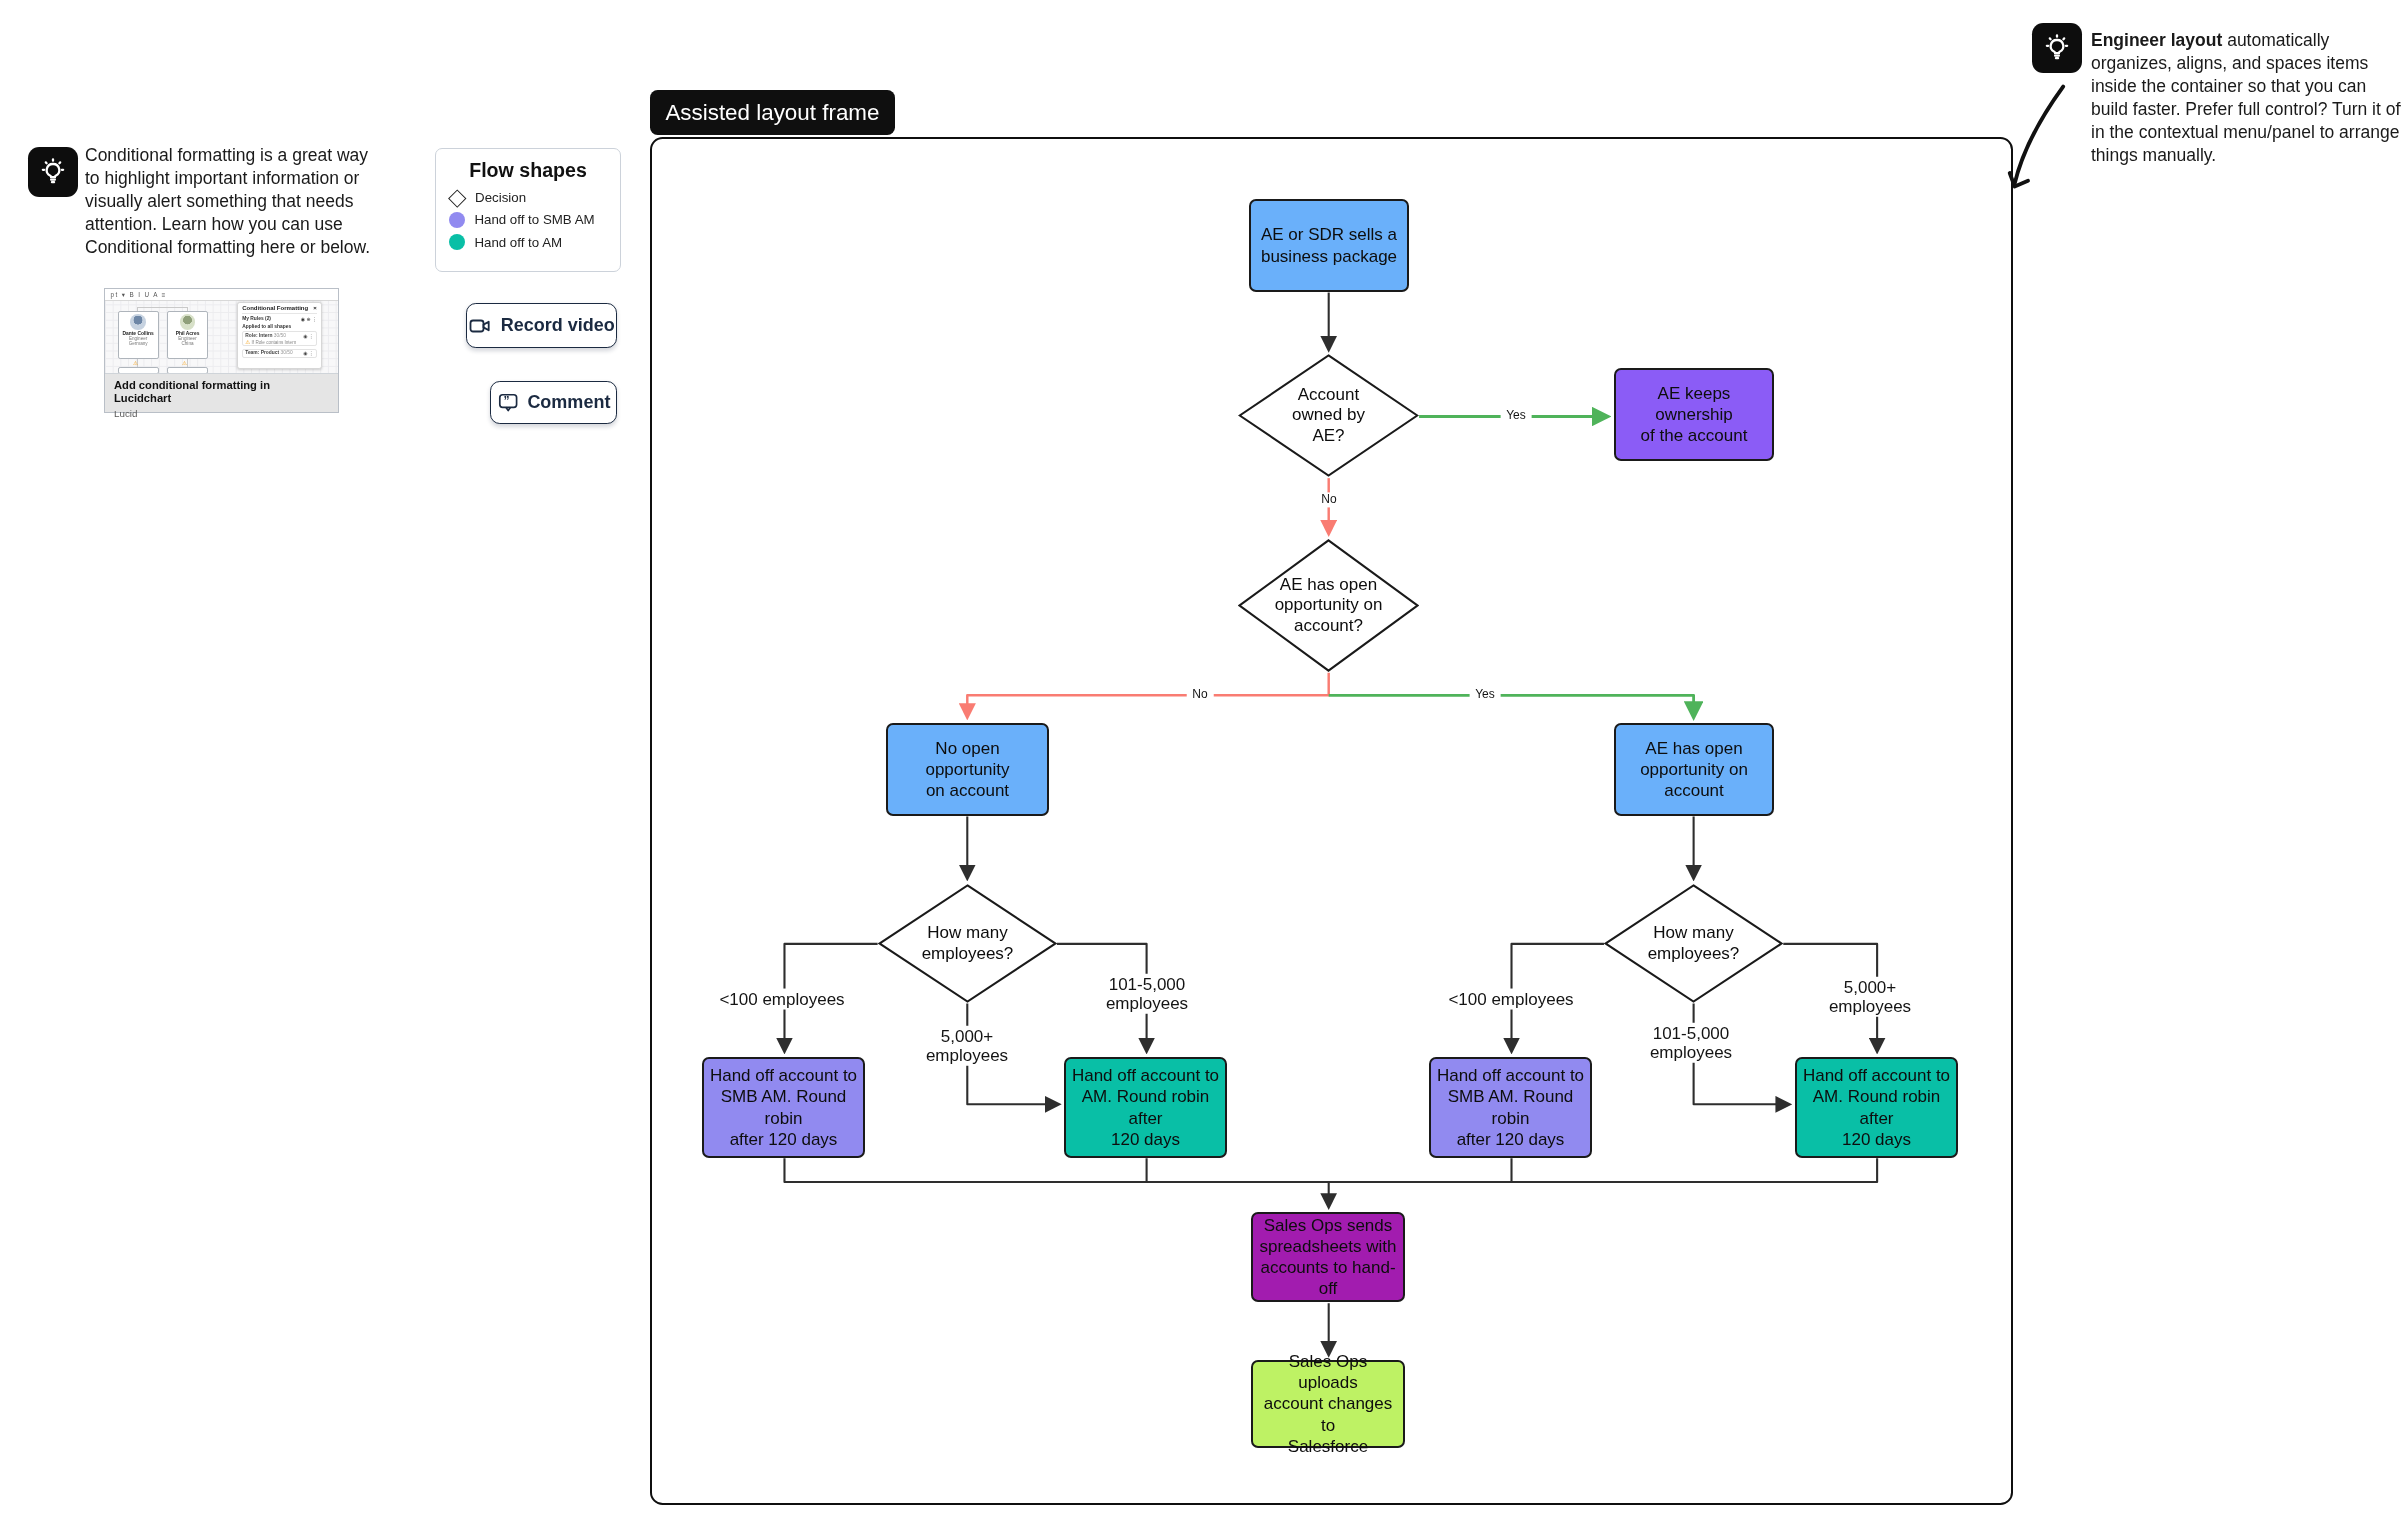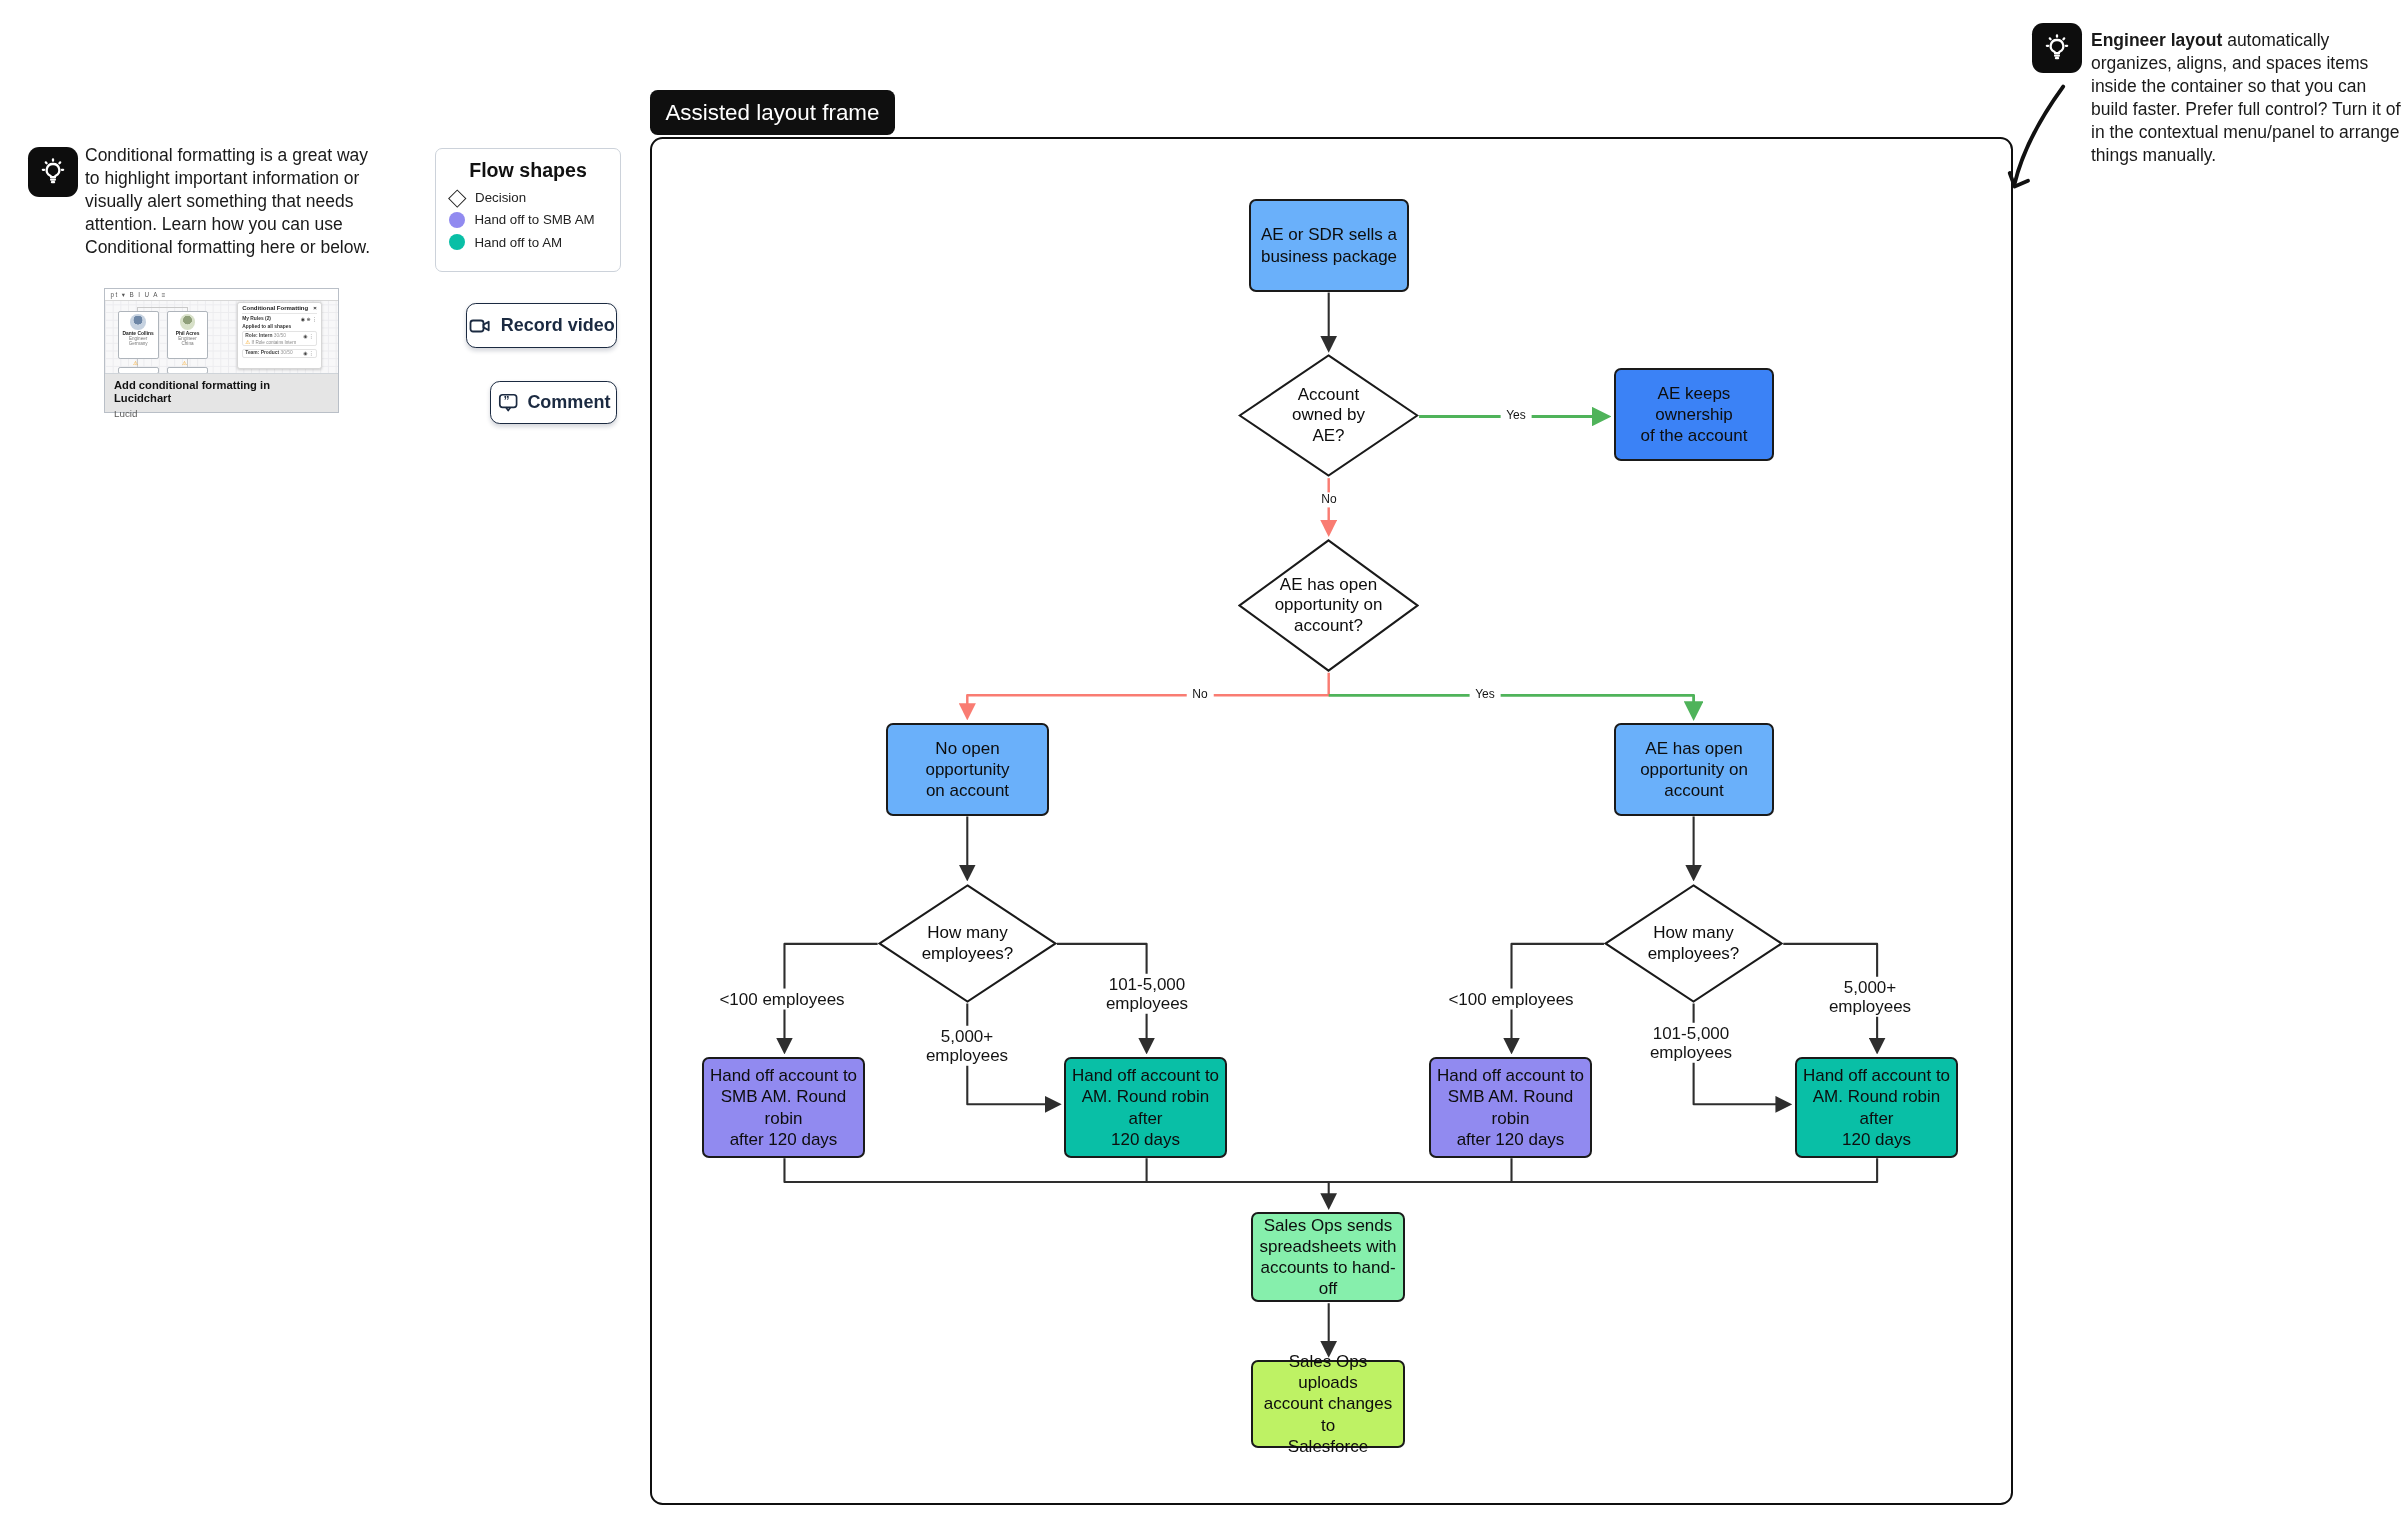--- a/index.html
+++ b/index.html
@@ -242,21 +242,21 @@
 
 <div class="diamond d1">
   <svg width="181" height="123" viewBox="0 0 258 176">
       <polygon points="129,2 256,88 129,174 2,88" fill="#ffffff" stroke="#1a1a1a" stroke-width="3"></polygon>
     </svg>
   <div class="dlabel">Account
 owned by
 AE?</div>
 </div>
 
-<div class="node n-keep" style="background-color: #3b82f6;">AE keeps ownership
+<div class="node n-keep" style="background-color: #8b5cf6;">AE keeps ownership
 of the account</div>
 
 <div class="diamond d2">
   <svg width="181" height="133" viewBox="0 0 258 190">
       <polygon points="129,2 256,95 129,188 2,95" fill="#ffffff" stroke="#1a1a1a" stroke-width="3"></polygon>
     </svg>
   <div class="dlabel">AE has open
 opportunity on
 account?</div>
 </div>
@@ -288,21 +288,21 @@
 <div class="node n-amL" style="background-color: rgb(9, 191, 166);">Hand off account to
 AM. Round robin after
 120 days</div>
 <div class="node n-smbR" style="background-color: rgb(145, 138, 240);">Hand off account to
 SMB AM. Round robin
 after 120 days</div>
 <div class="node n-amR" style="background-color: rgb(9, 191, 166);">Hand off account to
 AM. Round robin after
 120 days</div>
 
-<div class="node n-sends" style="background-color: #86efac;">Sales Ops sends
+<div class="node n-sends" style="background-color: #a21caf;">Sales Ops sends
 spreadsheets with
 accounts to hand-off</div>
 <div class="node n-uploads" style="background-color: #bef264;">Sales Ops uploads
 account changes to
 Salesforce</div>
 
 <div class="elabel bold" style="left:1516px;top:416px;">Yes</div>
 <div class="elabel bold" style="left:1329px;top:500px;">No</div>
 <div class="elabel bold" style="left:1200px;top:695px;">No</div>
 <div class="elabel bold" style="left:1485px;top:695px;">Yes</div>

